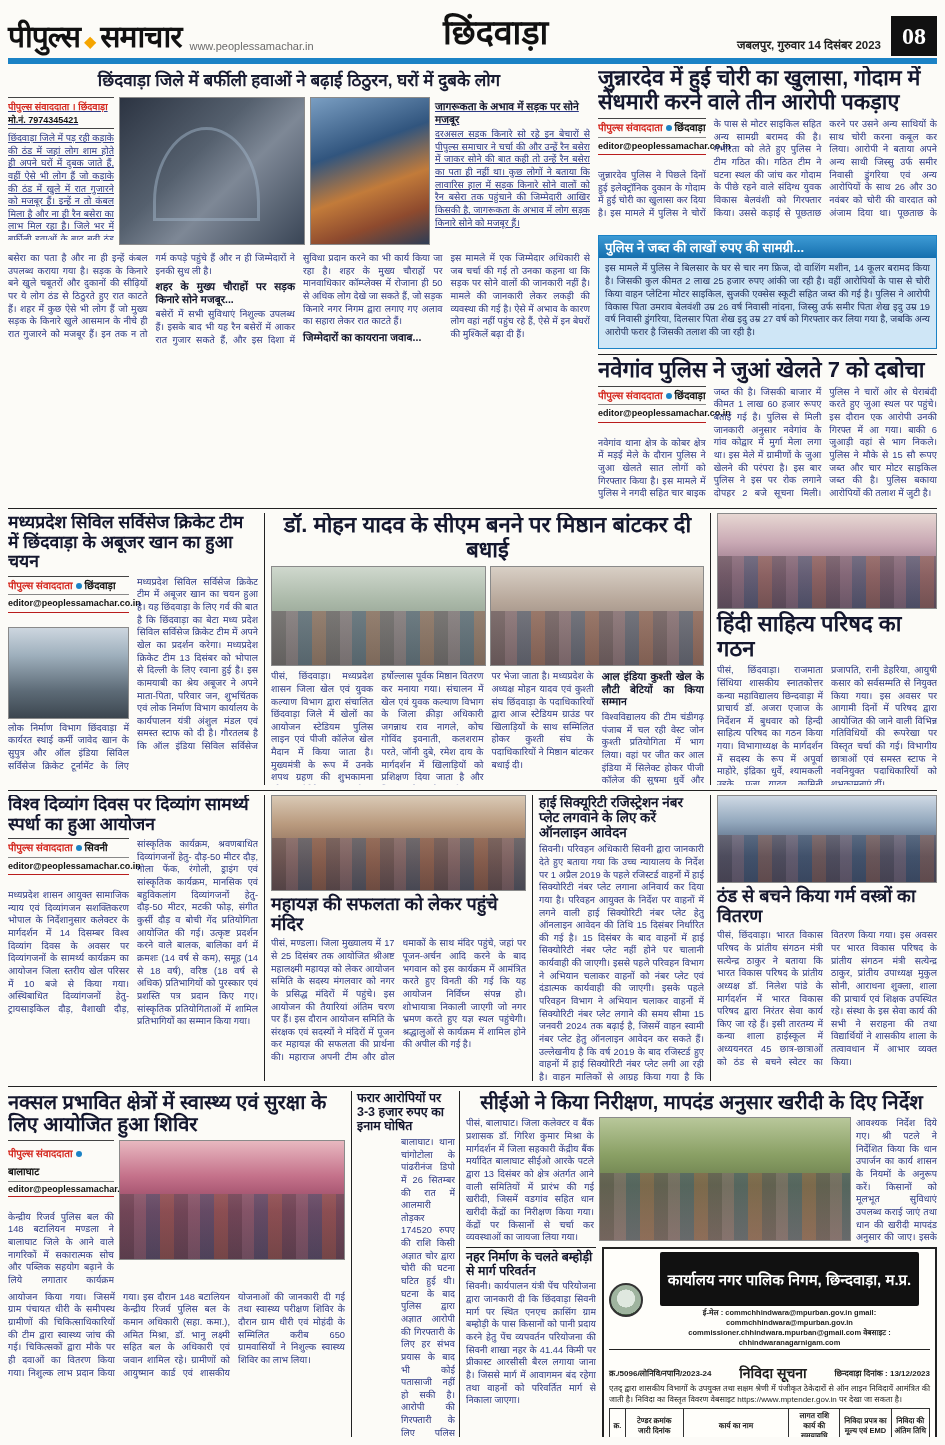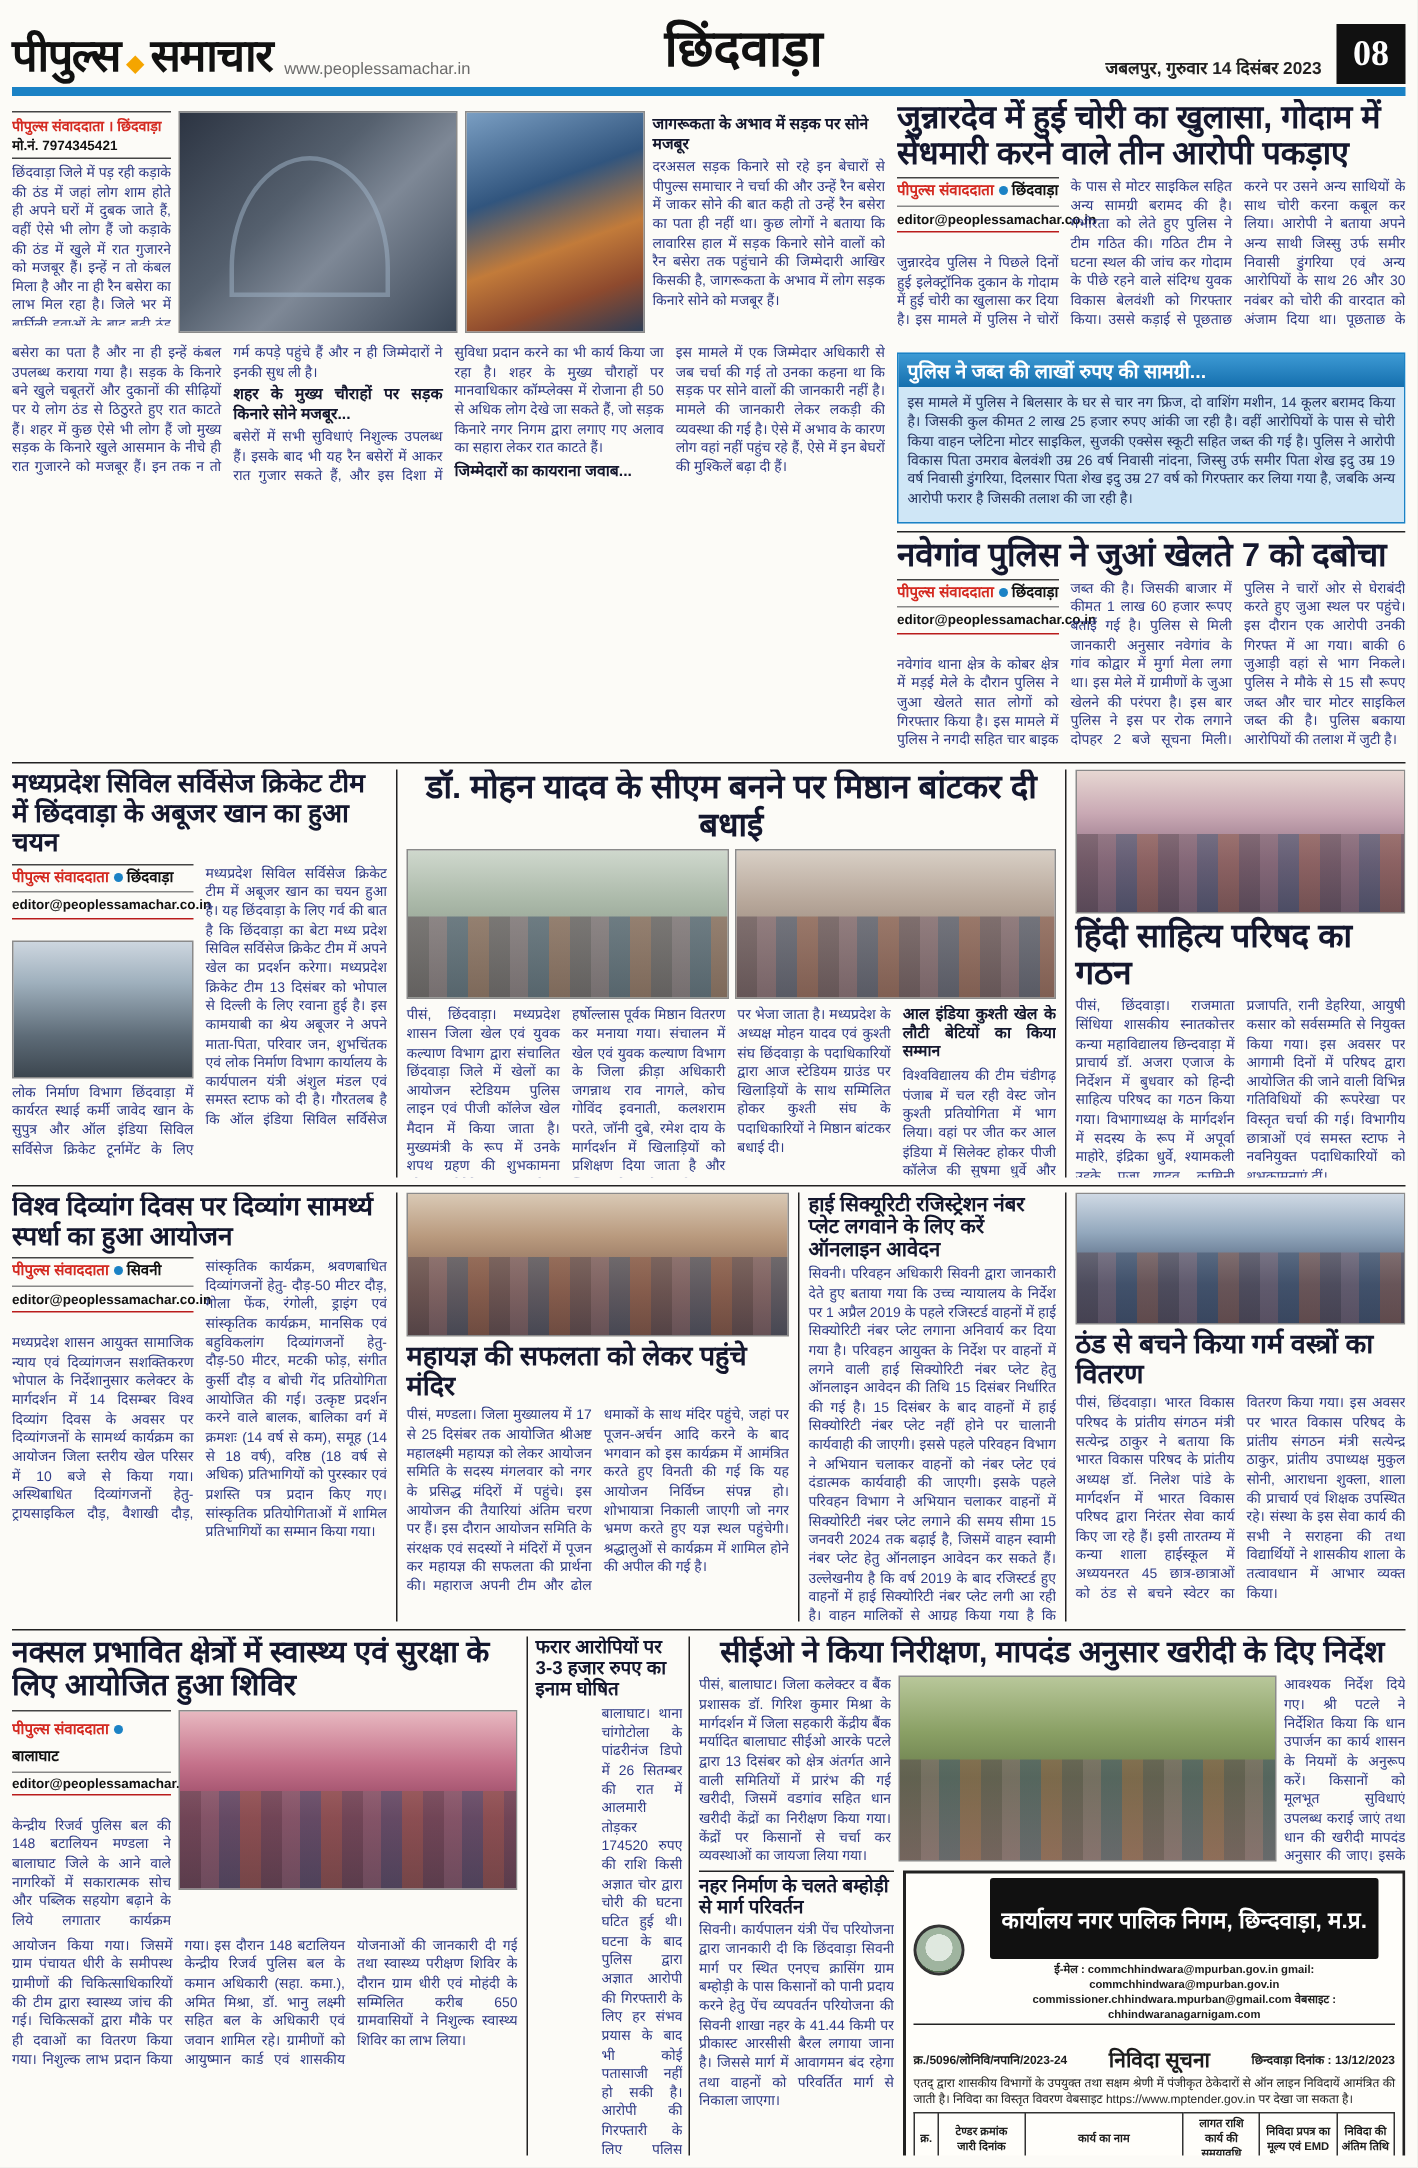--- a/index.html
+++ b/index.html
@@ -35,21 +35,21 @@
   .cols4 { column-count:4; column-gap:8px; overflow:hidden; }
   .subhead { display:block; font-weight:bold; color:#14172e; font-size:10.5px; line-height:1.2; margin:3px 0; break-inside:avoid; }
   .ph { border:1px solid #8a8a8a; position:relative; overflow:hidden; }
   .ph.crowd::after { content:""; position:absolute; left:0; right:0; bottom:0; height:55%;
     background:repeating-linear-gradient(90deg,#5a4a52 0 14px,#7c6470 14px 26px,#44536b 26px 40px,#8a5a4a 40px 54px); opacity:.55; }
 
   
   .lead { position:absolute; left:8px; top:68px; width:582px; height:436px; overflow:hidden; }
   .lead .kicker { font-size:17px; text-align:center; }
   .lead .hl { font-size:35px; text-align:left; margin-top:2px; }
-  .lead-row1 { display:flex; gap:5px; margin-top:6px; height:150px; }
+  .lead-row1 { display:flex; gap:5px; margin-top:6px; height:150px;text-decoration:underline; }
   .lead-c1 { width:106px; }
   .lead-byline { border-top:1px solid #444; border-bottom:1px solid #444; padding:2px 0; margin-bottom:3px; }
   .lead-byline .nm { color:#d42a21; font-weight:bold; font-size:9.5px; display:block; }
   .lead-byline .ph-no { color:#111; font-weight:bold; font-size:9px; display:block; }
   .lead-ph1 { width:186px; height:148px; background:linear-gradient(135deg,#2c3442 0%,#55606e 40%,#7e8896 60%,#3a4656 100%); }
   .lead-ph1::before { content:""; position:absolute; left:18%; top:20%; width:55%; height:60%; border:3px solid #9fb4c8; border-radius:50% 50% 0 0 / 80% 80% 0 0; opacity:.5; }
   .lead-ph2 { width:120px; height:148px; background:linear-gradient(160deg,#7a9ec2 0%,#31557e 35%,#c27b3a 60%,#8e4a2e 80%,#2e3d55 100%); }
   .lead-aware { flex:1; }
   .lead-row2 { margin-top:5px; height:188px; }
 
@@ -147,20 +147,21 @@
       <span class="logo-txt">समाचार</span>
     </div>
     <span class="site-url">www.peoplessamachar.in</span>
     <div class="edition">छिंदवाड़ा</div>
     <div class="dateline">जबलपुर, गुरुवार 14 दिसंबर 2023</div>
     <div class="pagebox">08</div>
   </div>
   <div class="blue-rule"></div>
 
   <div class="lead">
+    <div class="kicker">छिंदवाड़ा जिले में बर्फीली हवाओं ने बढ़ाई ठिठुरन, घरों में दुबके लोग</div>
     <div class="lead-row1">
       <div class="lead-c1">
         <div class="lead-byline">
           <span class="nm">पीपुल्स संवाददाता । छिंदवाड़ा</span>
           <span class="ph-no">मो.नं. 7974345421</span>
         </div>
         <div class="body-txt" style="height:108px;overflow:hidden;">छिंदवाड़ा जिले में पड़ रही कड़ाके की ठंड में जहां लोग शाम होते ही अपने घरों में दुबक जाते हैं, वहीं ऐसे भी लोग हैं जो कड़ाके की ठंड में खुले में रात गुजारने को मजबूर हैं। इन्हें न तो कंबल मिला है और ना ही रैन बसेरा का लाभ मिल रहा है। जिले भर में बर्फीली हवाओं के बाद बढ़ी ठंड ने लोगों का हाल बेहाल कर दिया है।</div>
       </div>
       <div class="ph lead-ph1"></div>
       <div class="ph lead-ph2"></div>

